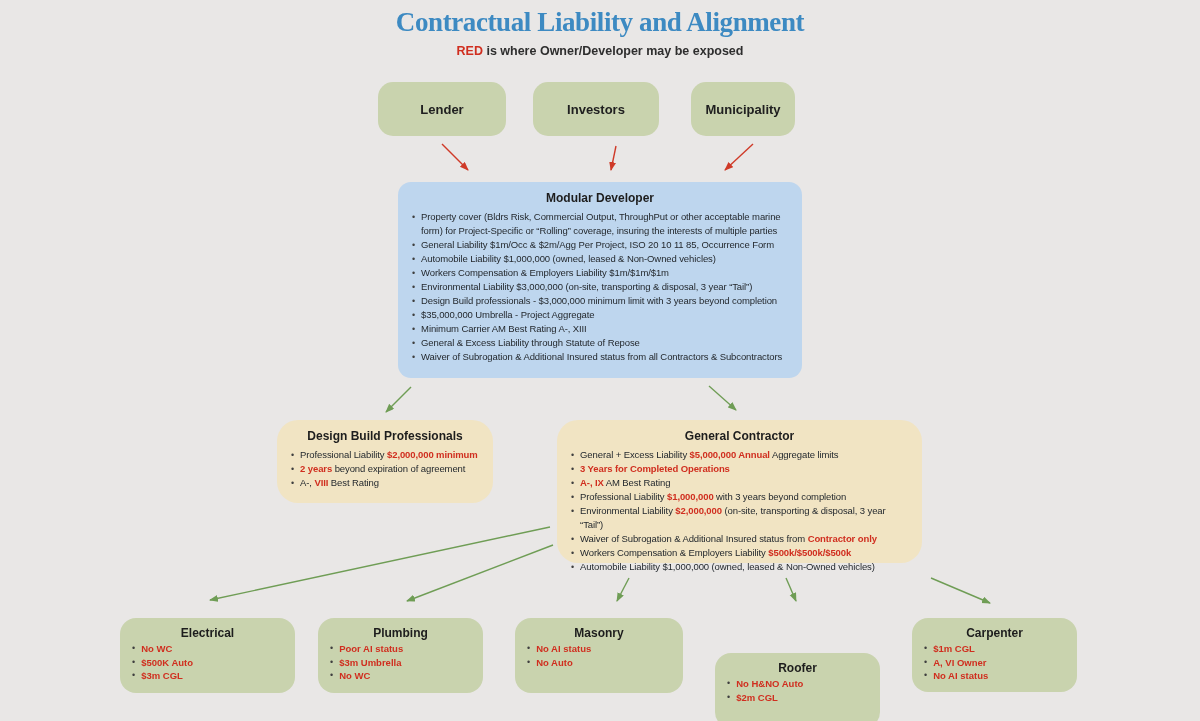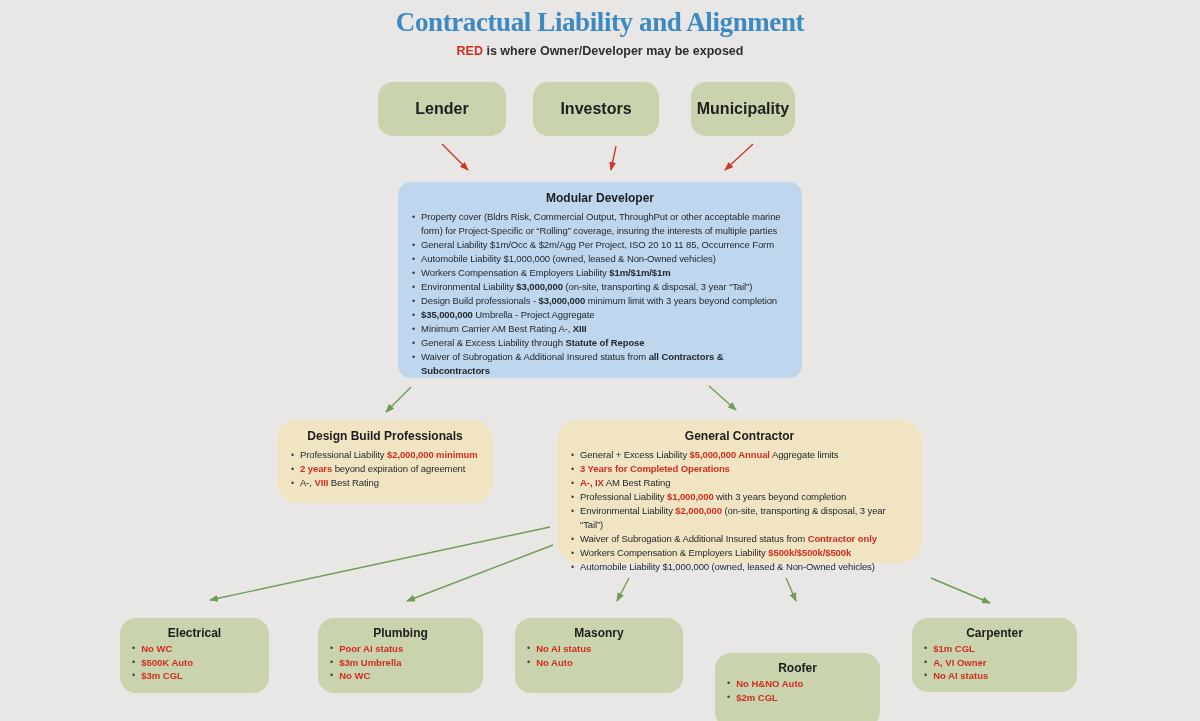--- a/index.html
+++ b/index.html
@@ -22,21 +22,21 @@
   }
   .subtitle{
     position:absolute;top:44px;left:0;width:1200px;text-align:center;
     font-size:12.5px;font-weight:700;color:var(--dark);
   }
   .subtitle .red{color:var(--red);}
   #arrow-svg{position:absolute;left:0;top:0;pointer-events:none;}
   .gbox{
     position:absolute;background:var(--green-box);border-radius:15px;
     display:flex;align-items:center;justify-content:center;
-    font-size:16px;font-weight:700;color:#202020;
+    font-size:13px;font-weight:700;color:#202020;
   }
   .panel{position:absolute;border-radius:13px;padding:9px 12px 11px 12px;}
   .panel .boxtitle{
     text-align:center;font-size:12px;font-weight:700;color:#1d1d1d;margin-bottom:5px;
   }
   .panel ul{list-style:none;}
   .panel li{
     display:flex;align-items:flex-start;
     font-size:9.5px;line-height:14px;color:#24292e;letter-spacing:-0.1px;
   }
@@ -47,21 +47,21 @@
   .bluebox{background:var(--blue-box);}
   .tanbox{background:var(--tan-box);border-radius:21px;}
   .tradebox{
     position:absolute;background:var(--green-box);border-radius:16px;
     padding:8px 10px 4px 10px;
   }
   .tradebox .boxtitle{text-align:center;font-size:12px;font-weight:700;color:#1d1d1d;margin-bottom:2px;}
   .tradebox ul{list-style:none;}
   .tradebox li{display:flex;align-items:flex-start;font-size:9.5px;line-height:13.5px;color:#24292e;}
   .tradebox li::before{content:"\2022";flex-shrink:0;color:#3f3f3f;font-size:9px;margin:0 6px 0 2px;line-height:13.5px;}
-  .seg-b{font-weight:700;}
+  .seg-b{font-weight:400;}
   .seg-r{font-weight:700;color:var(--red);}
 </style>
 </head>
 <body>
 
 <div class="canvas">
 
   <h1 class="page-title">Contractual Liability and Alignment</h1>
   <p class="subtitle"><span class="red">RED</span><span> is where Owner/Developer may be exposed</span></p>
 
@@ -170,21 +170,21 @@
         </li>
         <li>
           <span><span>Workers Compensation &amp; Employers Liability </span><span class="seg-r">$500k/$500k/$500k</span></span>
         </li>
         <li>
           <span><span>Automobile Liability $1,000,000 (owned, leased &amp; Non-Owned vehicles)</span></span>
         </li>
       </ul>
   </div>
 
-  <div class="tradebox" style="left:120px;top:618px;width:149px;height:75px;">
+  <div class="tradebox" style="left:120px;top:618px;width:175px;height:75px;">
     <div class="boxtitle">Electrical</div>
     <ul>
         <li>
           <span><span class="seg-r">No WC</span></span>
         </li>
         <li>
           <span><span class="seg-r">$500K Auto</span></span>
         </li>
         <li>
           <span><span class="seg-r">$3m CGL</span></span>

